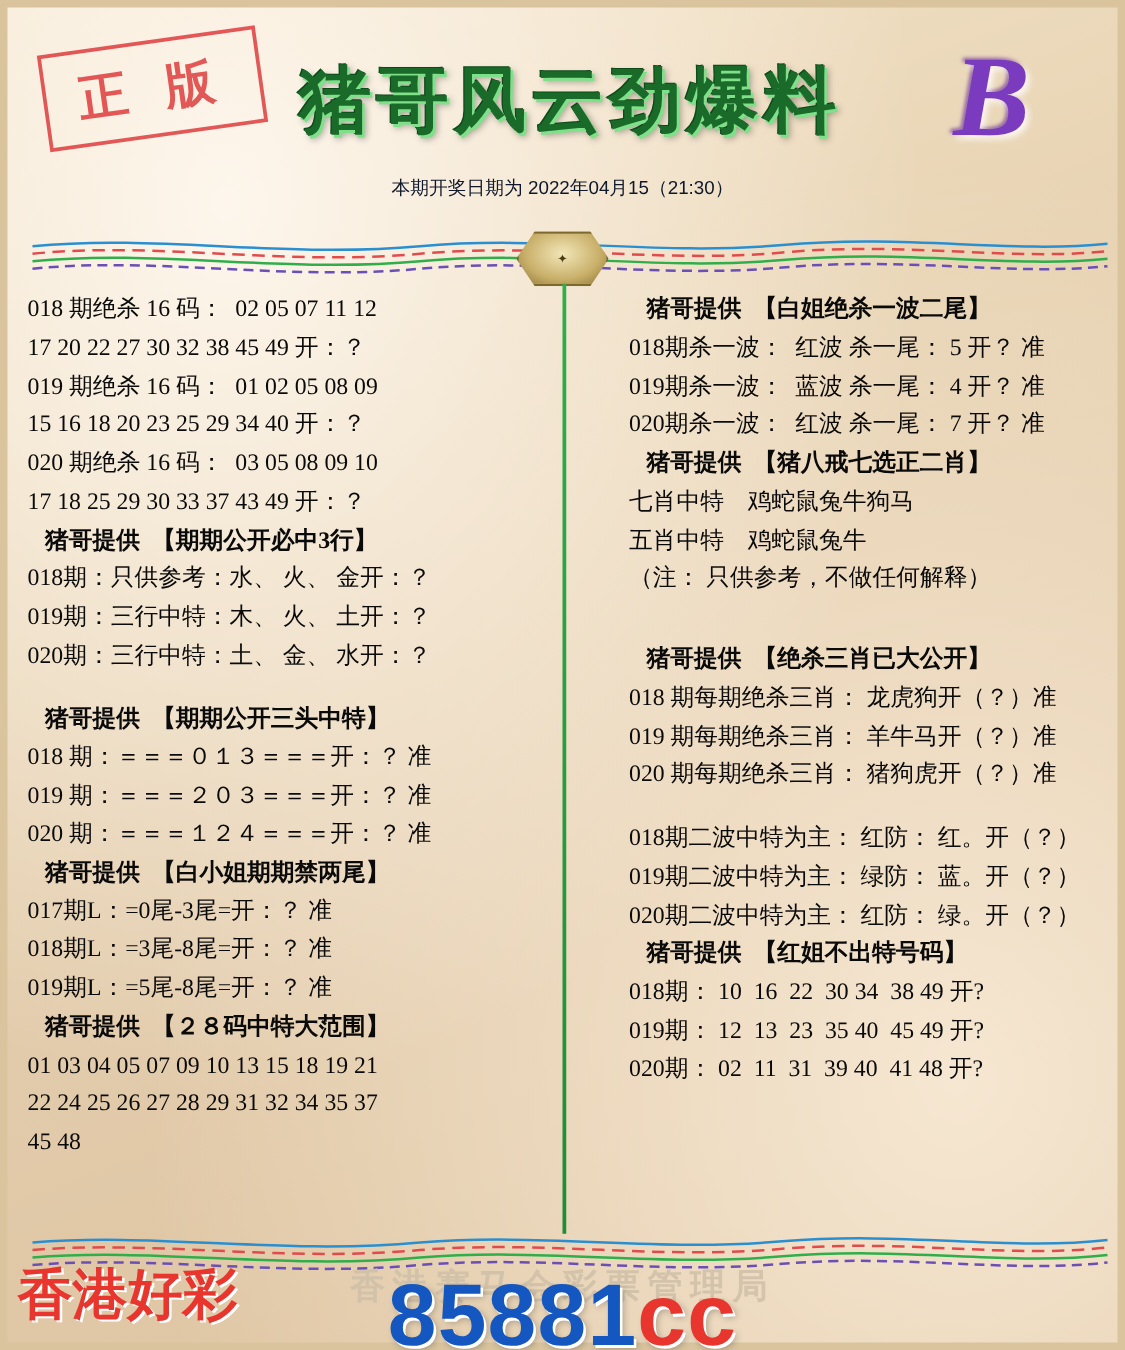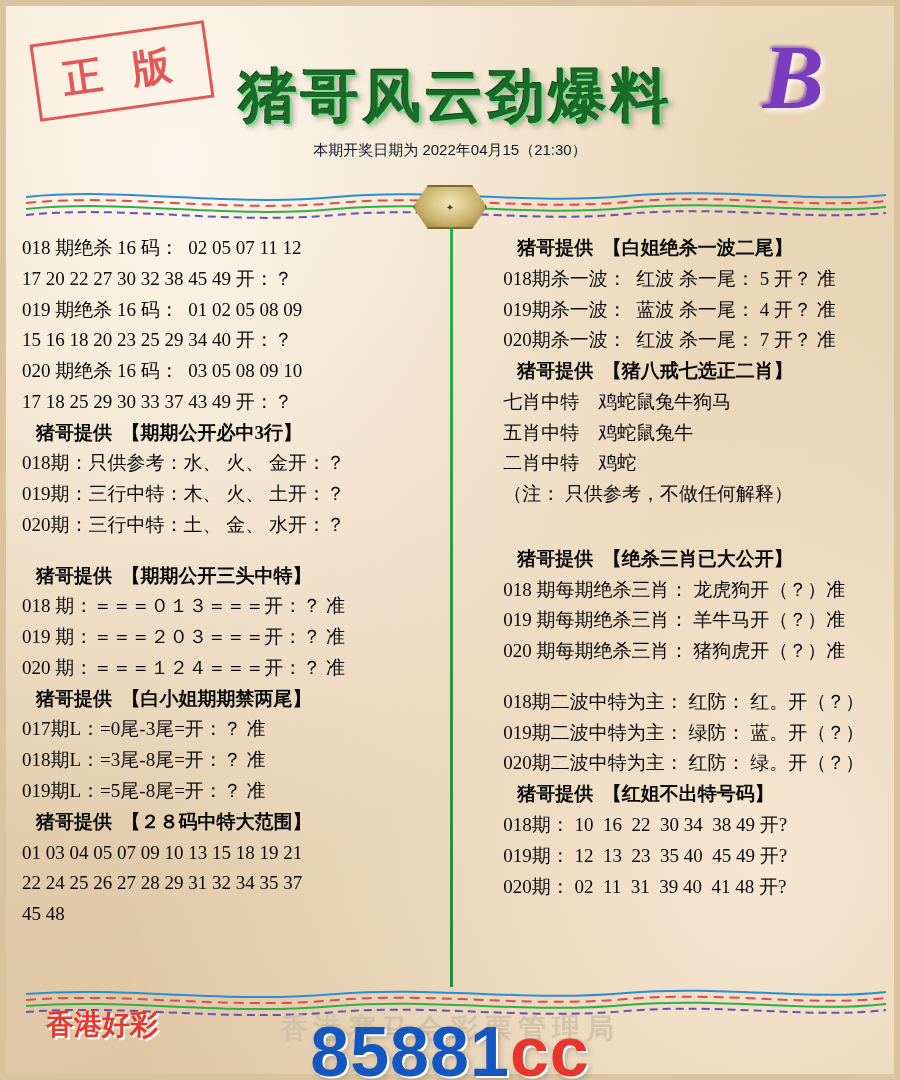--- a/index.html
+++ b/index.html
@@ -26,21 +26,21 @@
     width:170px; height:72px;
     border:3px solid #e04b4b;
     transform:rotate(-8deg);
     display:flex; align-items:center; justify-content:center;
     color:#e04b4b; font-size:40px; font-weight:bold;
     letter-spacing:10px;
     font-family:"Liberation Serif", serif;
     opacity:.92;
   }
   .title {
-    position:absolute; left:200px; top:52px;
+    position:absolute; left:200px; top:36px;
     width:500px; text-align:center;
     font-size:58px; font-weight:bold;
     letter-spacing:4px;
     color:#1a6b2a;
     text-shadow:
       2px 2px 0 #7fe08a,
       -1px -1px 0 #0c4a18,
       3px 3px 6px rgba(0,0,0,.35);
     font-family:Liberation Serif, serif;
   }
@@ -105,25 +105,24 @@
     position:absolute; left:0; right:0; top:26px;
     text-align:center;
     font-size:28px; font-weight:bold;
     color:#cfc0a8;
     letter-spacing:6px;
     opacity:.85;
     font-family:"Liberation Serif", serif;
   }
   .brand-left {
     position:absolute; left:8px; top:22px;
-    font-size:28px; font-weight:bold;
+    font-size:44px; font-weight:bold;
     color:#e8352e;
     text-shadow:2px 2px 0 #fff;
     font-family:"Liberation Sans", sans-serif;
-    margin-left:32px;
   }
   .brand-num {
     position:absolute; left:50%; top:28px; transform:translateX(-50%);
     font-size:70px; font-weight:bold;
     color:#1557c0;
     text-shadow:2px 2px 0 #fff, 3px 3px 6px rgba(0,0,0,.25);
     font-family:"Liberation Sans", sans-serif;
     letter-spacing:1px;
   }
   .brand-num .cc { color:#e8352e; }
@@ -180,21 +179,20 @@
     </div>
 
     <div class="col right">
       <div class="line head indent">猪哥提供  【白姐绝杀一波二尾】</div>
       <div class="line">018期杀一波：  红波 杀一尾： 5 开？ 准</div>
       <div class="line">019期杀一波：  蓝波 杀一尾： 4 开？ 准</div>
       <div class="line">020期杀一波：  红波 杀一尾： 7 开？ 准</div>
       <div class="line head indent">猪哥提供  【猪八戒七选正二肖】</div>
       <div class="line">七肖中特    鸡蛇鼠兔牛狗马</div>
       <div class="line">五肖中特    鸡蛇鼠兔牛</div>
-      <div class="line">二肖中特    鸡蛇</div>
       <div class="line">（注： 只供参考，不做任何解释）</div>
       <div class="spacer lg"></div>
       <div class="line head indent">猪哥提供  【绝杀三肖已大公开】</div>
       <div class="line">018 期每期绝杀三肖： 龙虎狗开（？）准</div>
       <div class="line">019 期每期绝杀三肖： 羊牛马开（？）准</div>
       <div class="line">020 期每期绝杀三肖： 猪狗虎开（？）准</div>
       <div class="spacer"></div>
       <div class="line">018期二波中特为主： 红防： 红。开（？）</div>
       <div class="line">019期二波中特为主： 绿防： 蓝。开（？）</div>
       <div class="line">020期二波中特为主： 红防： 绿。开（？）</div>

